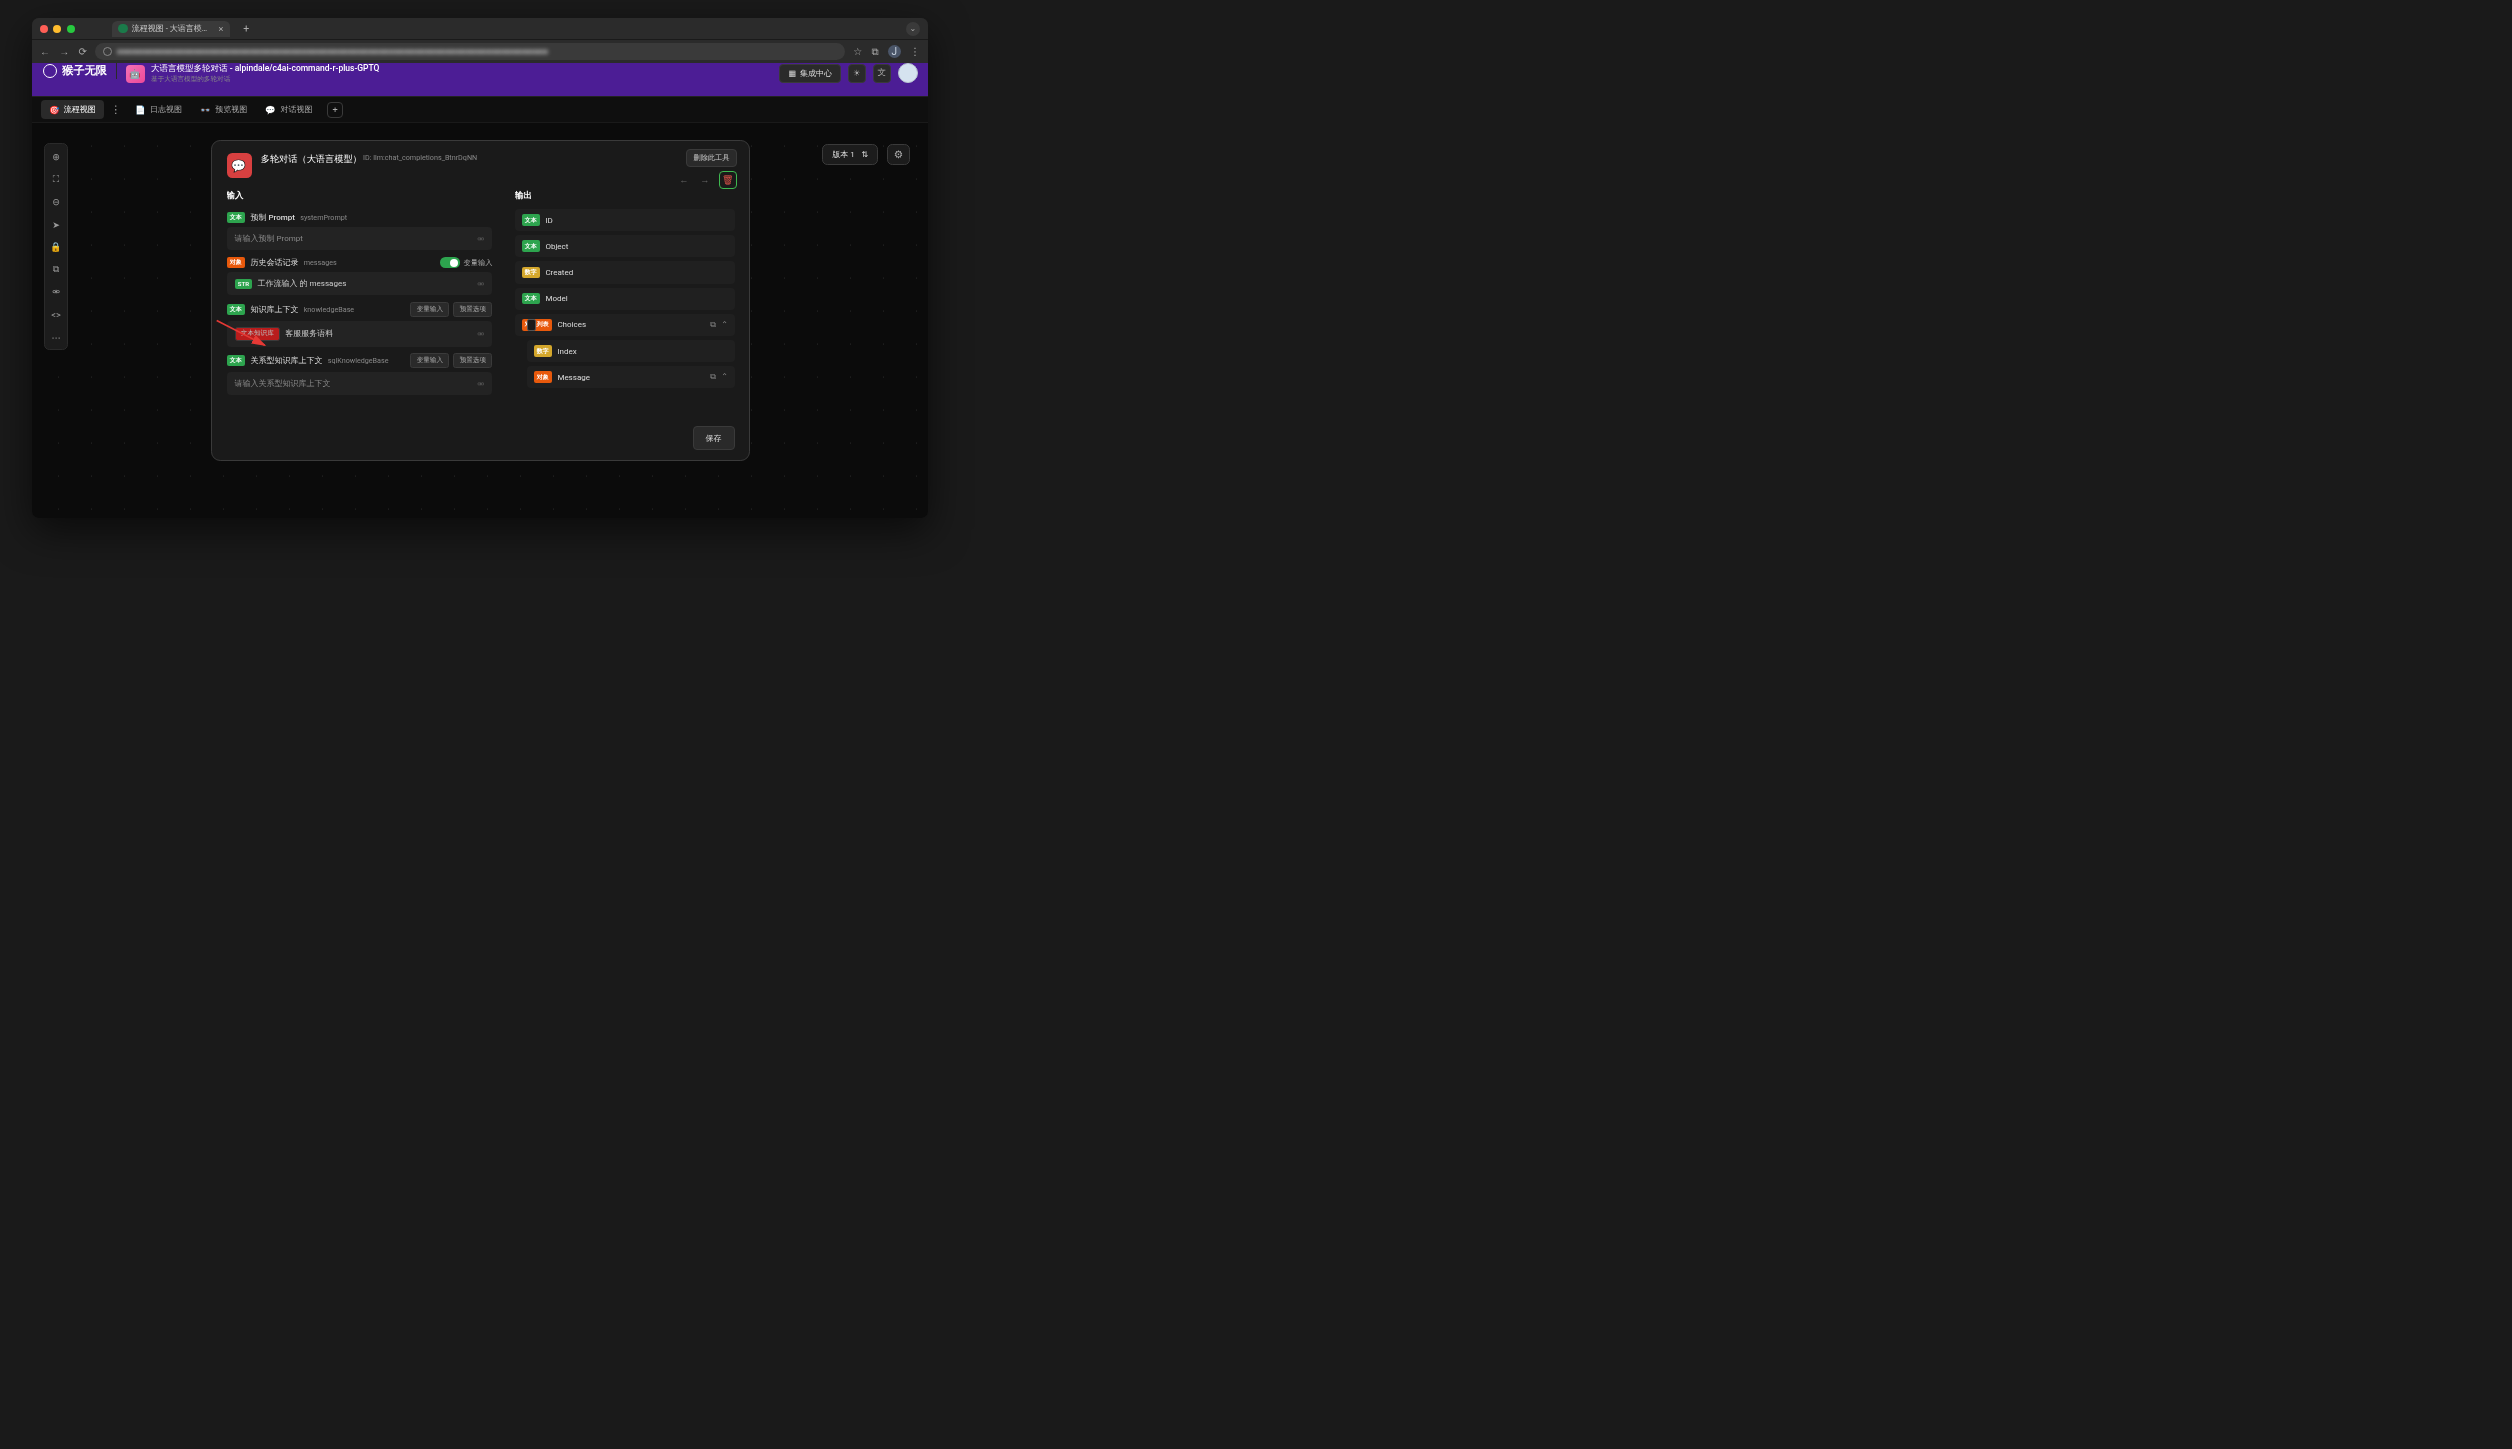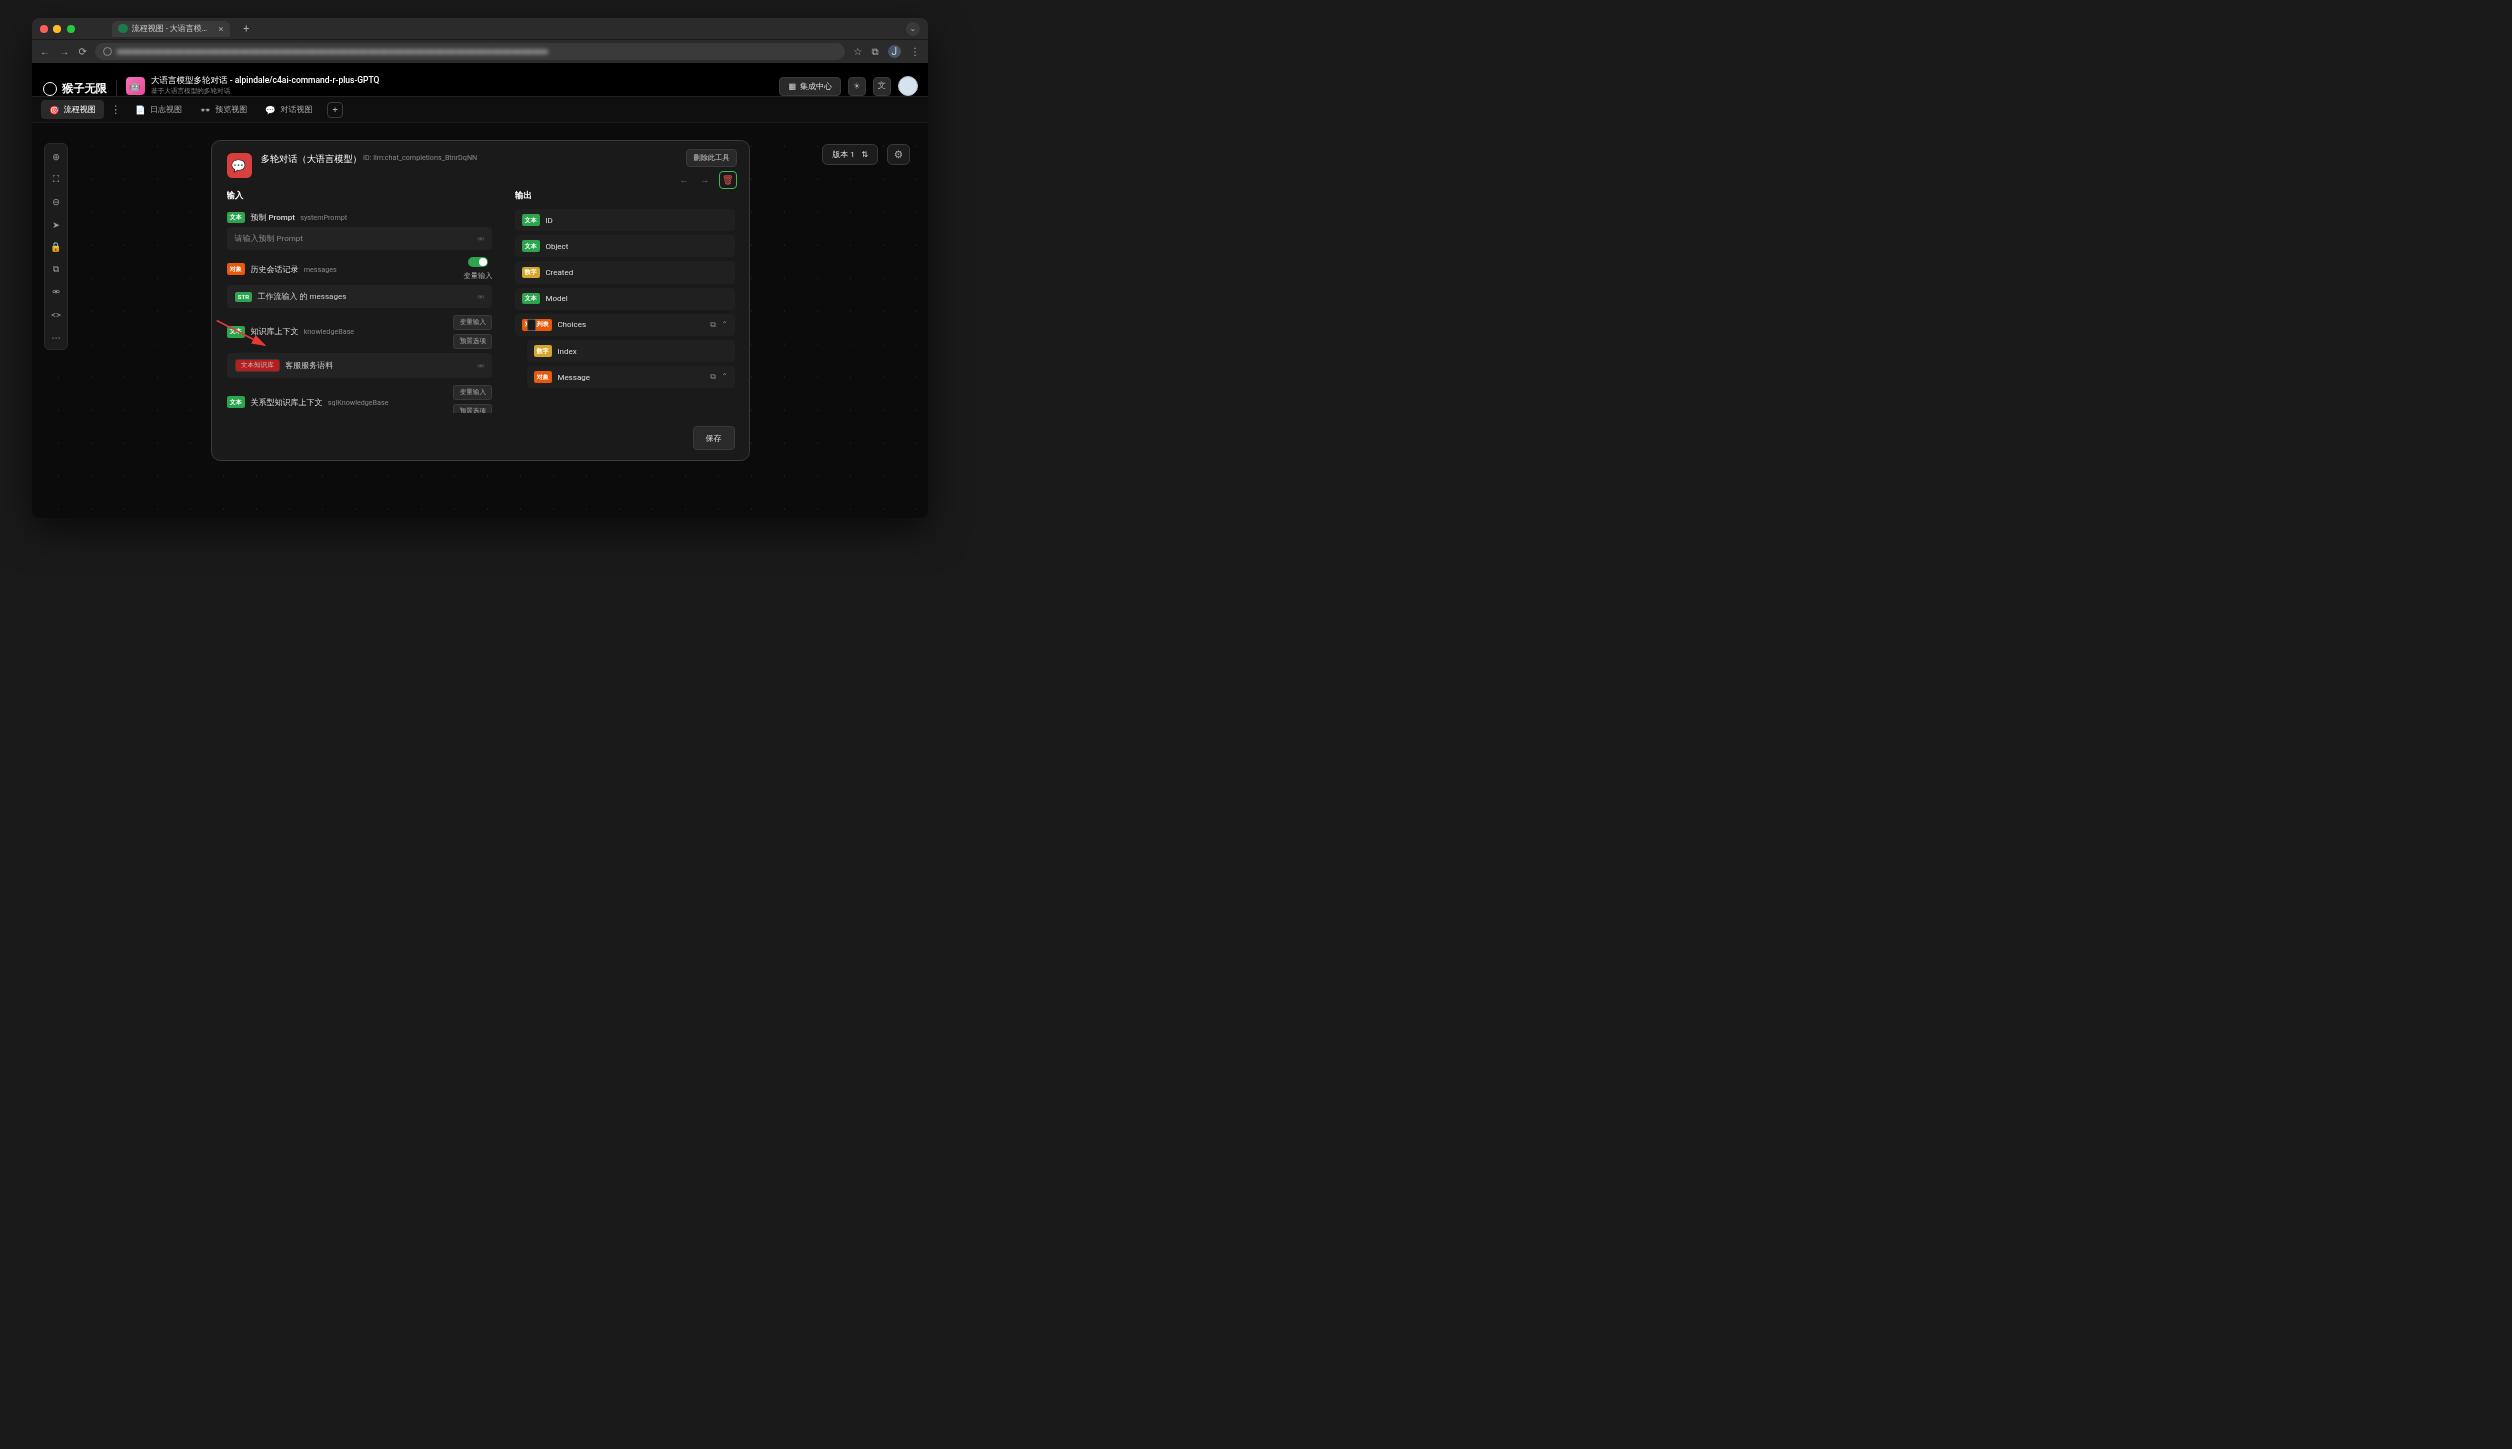--- a/index.html
+++ b/index.html
@@ -79,23 +79,23 @@
   overflow: hidden;
 }
 .url-field .site-icon { width: 9.2px; height: 9.2px; border: 0.7px solid #888; border-radius: 50%; display: inline-block; flex-shrink: 0; }
 .url-mask { filter: blur(2px); color: #bbb; letter-spacing: 0.3px; }
 .addr-right { display: flex; gap: 9.2px; align-items: center; color: #aaa; }
 .addr-right span { cursor: pointer; font-size: 10px; }
 .avatar-small { width: 13px; height: 13px; border-radius: 50%; background: #4a5568; display: flex; align-items: center; justify-content: center; font-size: 6.6px; color: #cbd5e0; }
 
 .app-header {
   height: 34px;
-  background: #000000;
-  display: flex;
-  align-items: flex-end;
+  background: #4c1d95;
+  display: flex;
+  align-items: flex-start;
   padding: 0 10.5px;
   gap: 9.2px;
   border-bottom: 0.7px solid #222;
 }
 .logo { display: flex; align-items: center; gap: 5.3px; font-weight: 600; font-size: 11.2px; color: #fff; }
 .logo-icon { width: 14.5px; height: 14.5px; border: 1.3px solid #fff; border-radius: 50%; display: inline-block; position: relative; }
 .project-block { display: flex; align-items: center; gap: 6.6px; }
 .project-icon { width: 18.4px; height: 18.4px; background: linear-gradient(135deg,#f472b6,#ec4899); border-radius: 4px; display: flex; align-items: center; justify-content: center; font-size: 9.2px; }
 .project-titles { display: flex; flex-direction: column; }
 .project-title { font-size: 8.5px; color: #fff; font-weight: 500; }
@@ -242,21 +242,21 @@
   font-size: 6px; padding: 1.3px 3.3px; border-radius: 2px; font-weight: 600;
   color: #fff; flex-shrink: 0;
 }
 .type-text { background: #2da44e; }
 .type-str { background: #2da44e; }
 .type-obj { background: #e8590c; }
 .type-num { background: #d4a72c; }
 .type-objlist { background: #e8590c; }
 .field-label { font-size: 8px; color: #ddd; font-weight: 500; }
 .field-key { font-size: 7.2px; color: #888; }
-.field-actions { margin-left: auto; display: flex; gap: 4px; align-items: center; flex-direction: column; }
+.field-actions { margin-left: auto; display: flex; gap: 4px; align-items: center; }
 .pill-btn {
   background: #2a2a2a; border: 0.7px solid #3a3a3a; border-radius: 2.6px;
   padding: 2px 5.3px; font-size: 6.6px; color: #aaa; cursor: pointer;
 }
 .toggle {
   width: 20px; height: 10.5px; border-radius: 5.3px; background: #2da44e;
   position: relative; flex-shrink: 0; cursor: pointer;
 }
 .toggle::after {
   content: ''; position: absolute; right: 1.3px; top: 1.3px;

